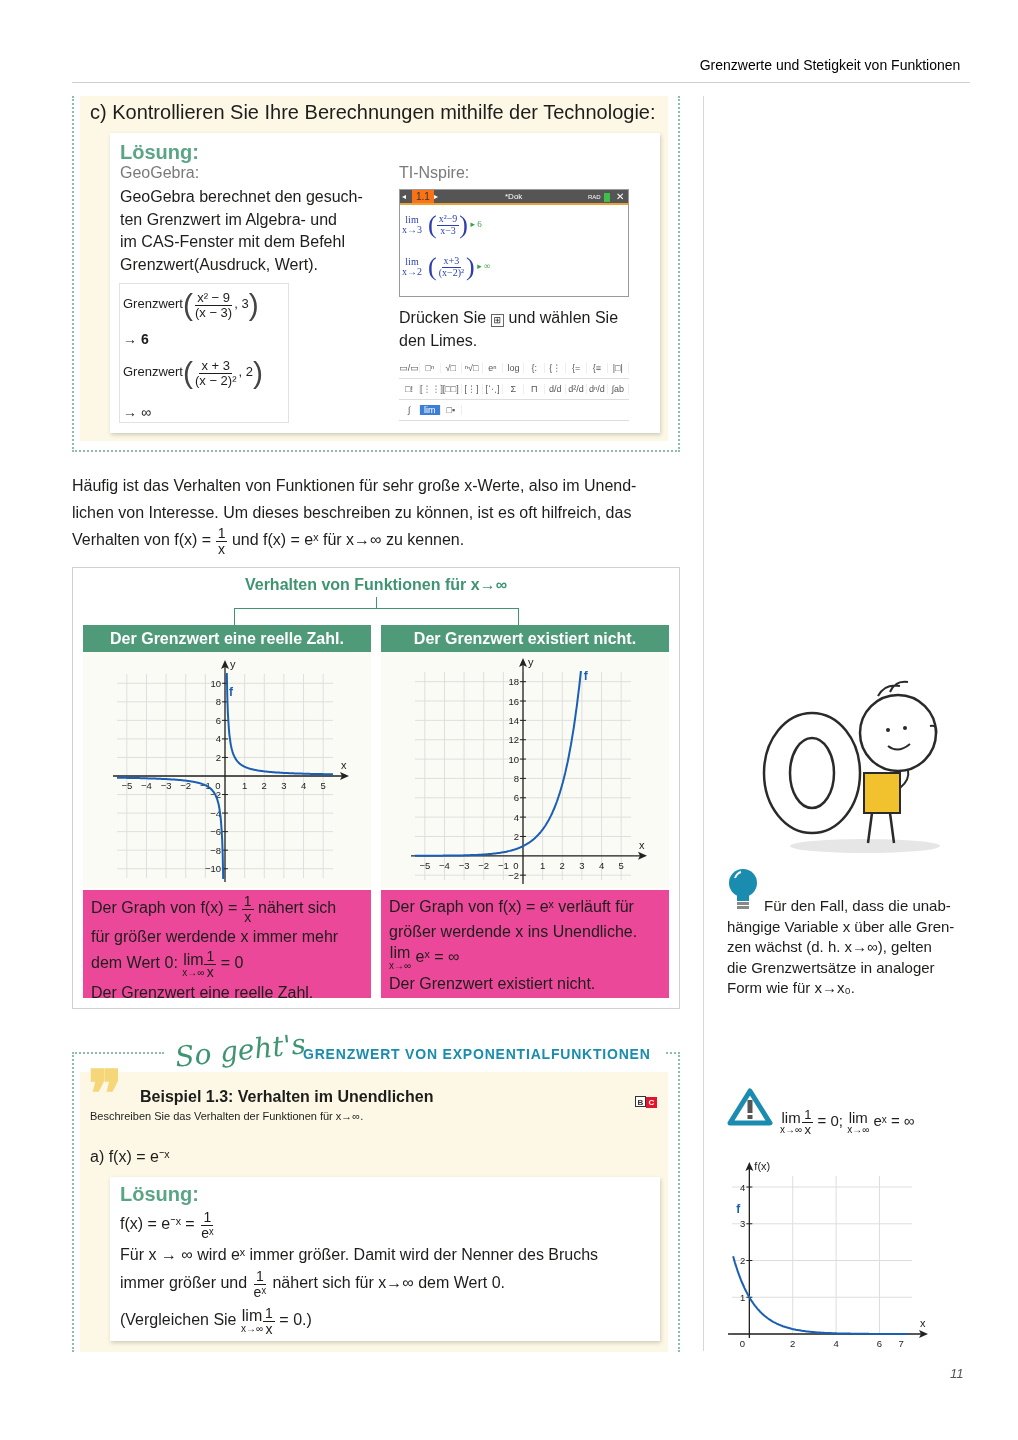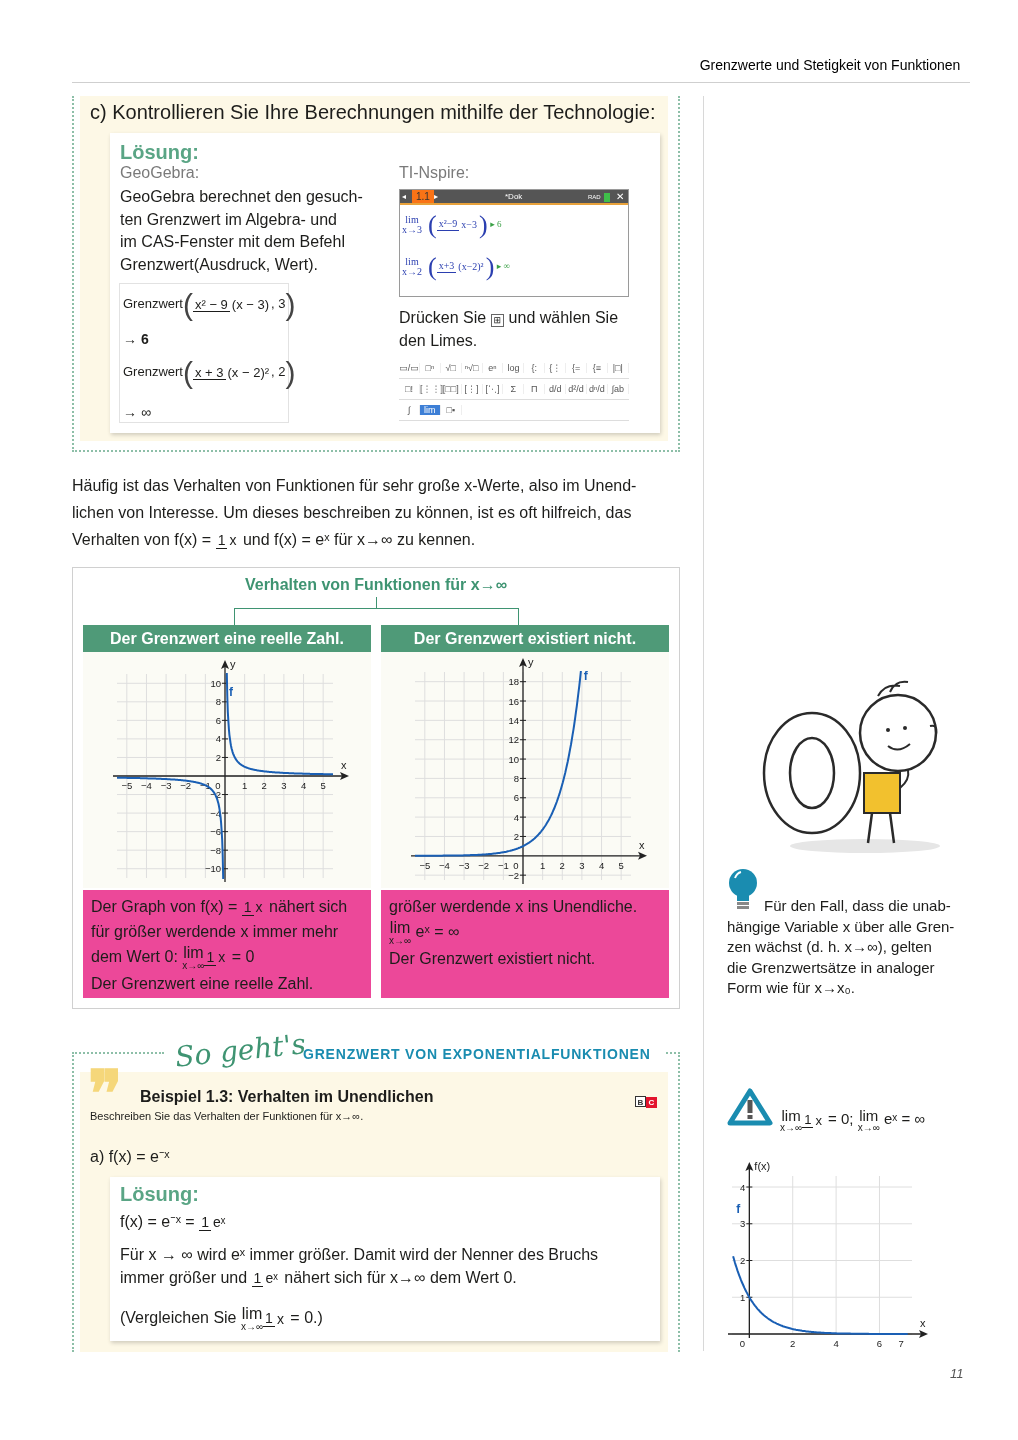--- a/index.html
+++ b/index.html
@@ -9,21 +9,21 @@
   .header-rule { left: 72px; top: 82px; width: 898px; height: 1px; background: #cfcfcf; }
   .col-divider { left: 703px; top: 96px; width: 1px; height: 1255px; background: #d8d8d8; }
   .box-c { left: 72px; top: 96px; width: 608px; height: 356px; border-left: 2px dotted #8dbfa8; border-right: 2px dotted #8dbfa8; border-bottom: 2px dotted #8dbfa8; }
   .cream-c { left: 80px; top: 96px; width: 588px; height: 345px; background: #fdf8e6; }
   .task-c { left: 90px; top: 101px; font-size: 20px; }
   .loesung-card { left: 110px; top: 133px; width: 550px; height: 300px; background: #fff; box-shadow: 1px 2px 4px rgba(0,0,0,0.18); }
   .green-label { color: #5aa585; font-size: 20px; font-weight: bold; }
   .grey-label { color: #7a7a7a; font-size: 16px; }
   .body-text { font-size: 16px; line-height: 22.5px; }
   .gg-box { left: 119px; top: 283px; width: 170px; height: 140px; border: 1px solid #e2e2e2; background: #fff; font-size: 13px; }
-  .frac { display: inline-flex; flex-direction: row; align-items: center; vertical-align: middle; line-height: 1.05; justify-content: flex-end; }
+  .frac { display: inline-flex; flex-direction: column; align-items: center; vertical-align: middle; line-height: 1.05; justify-content: flex-end; }
   .frac .num { border-bottom: 1px solid currentColor; padding: 0 2px; }
   .frac .den { padding: 0 2px; }
   .paren { font-size: 30px; vertical-align: middle; font-weight: 200; color: #444; }
   .ti-screen { left: 399px; top: 189px; width: 230px; height: 108px; border: 1px solid #9a9a9a; background: #fff; }
   .ti-bar { height: 15px; background: #555; color: #fff; font-size: 8px; display: flex; align-items: center; position: relative; border-bottom: 2px solid #e8a23b; }
   .ti-tab { background: #f97316; color: #333; padding: 0 4px; margin-left: 6px; height: 13px; line-height: 13px; font-size: 10px; }
   .ti-math { font-family: "Liberation Serif", serif; color: #2b3fb0; font-size: 10px; }
   .ti-res { color: #3aa046; font-size: 9px; }
   .palette { left: 399px; top: 358px; width: 230px; height: 65px; font-size: 10px; color: #555; }
   .pal-row { display: flex; border-bottom: 1px solid #ddd; height: 21px; align-items: center; }
@@ -320,20 +320,21 @@
   <div><span>dem Wert 0:</span> <span class="lim">
         <span>lim</span>
         <span class="sub">x→∞</span>
       </span><span class="frac" style="font-size:14px;">
         <span class="num">1</span>
         <span class="den">x</span>
       </span> <span>= 0</span></div>
   <div>Der Grenzwert eine reelle Zahl.</div>
 </div>
 <div class="abs desc-box" style="left:381px;top:890px;width:288px;height:108px;">
+  <div>Der Graph von f(x) = eˣ verläuft für</div>
   <div>größer werdende x ins Unendliche.</div>
   <div><span class="lim">
         <span>lim</span>
         <span class="sub">x→∞</span>
       </span> <span>eˣ = ∞</span></div>
   <div>Der Grenzwert existiert nicht.</div>
 </div>
 
 <div class="abs sog-box"></div>
 <div class="abs sog-left"></div>

